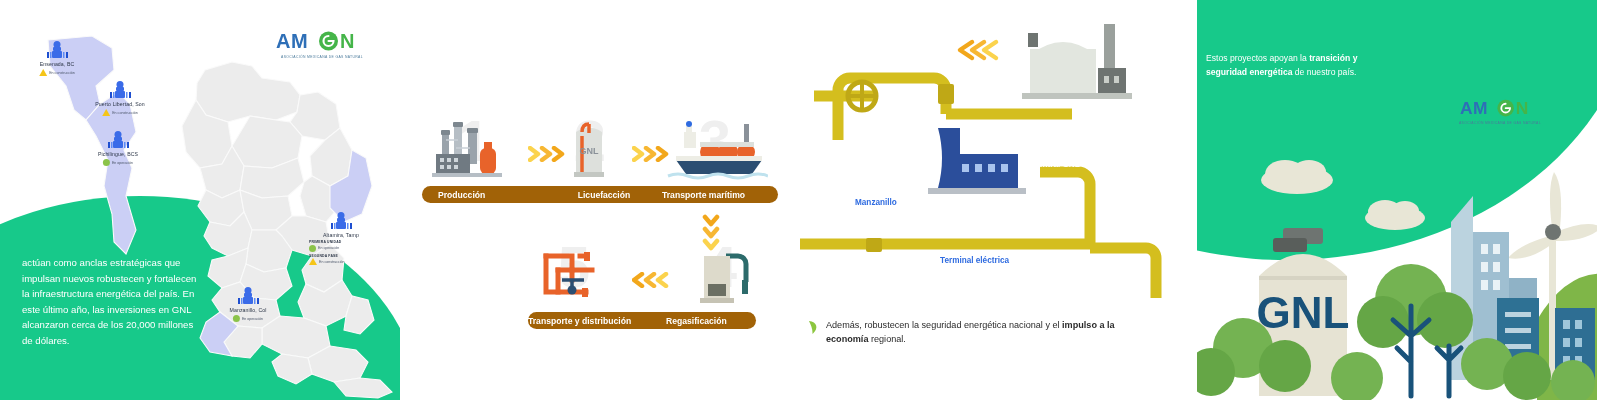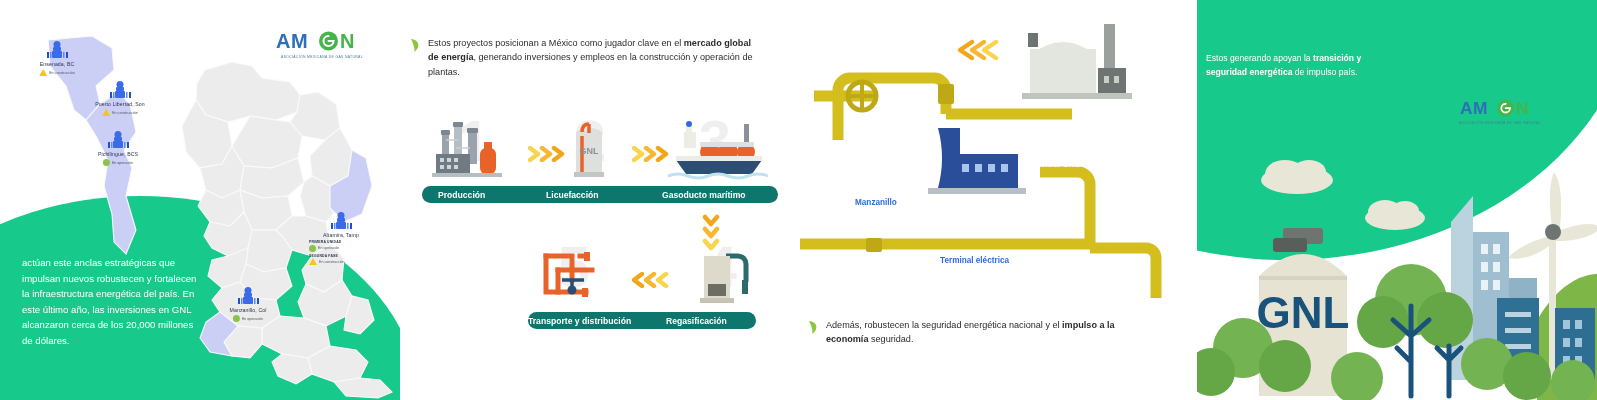--- a/index.html
+++ b/index.html
@@ -63,21 +63,21 @@
 
   .steprow { position: absolute; }
   .step { position: absolute; text-align: center; }
   .step .watermark {
     position: absolute; left: 50%; top: -6px; transform: translateX(-50%);
     font-size: 58px; font-weight: bold; color: #EFEFEF; line-height: 1; z-index: 0;
     font-family: "Liberation Sans", sans-serif;
   }
   .step .art { position: relative; z-index: 1; height: 64px; }
   .bar {
-    position: absolute; height: 17px; border-radius: 9px; background: #0f766e;
+    position: absolute; height: 17px; border-radius: 9px; background: #a16207;
     display: flex; align-items: center;
   }
   .bar span { color: #fff; font-size: 8.6px; font-weight: bold; }
   .chev { position: absolute; display: flex; z-index: 2; }
 
   
   #panel-pipe { position: absolute; left: 800px; top: 0; width: 400px; height: 400px; }
   .pipelabel { position: absolute; font-size: 8.2px; font-weight: bold; color: #2F6BE0; white-space: nowrap; }
   .pipelabel.ongreen { color: #ffffff; }
 
@@ -236,35 +236,27 @@
         <div class="st-sub">SEGUNDA FASE</div>
         <div style="display:flex; align-items:center; gap:2px; margin-top:0.5px;">
           <span class="tri-con"></span>
           <span class="st-text">En construcción</span>
         </div>
       </div>
     </div>
 
     <div class="callout" style="left:18px; top:250px;">
       <div class="body">
-        <span>actúan este </span><b>anclas estratégicas</b><span> que impulsan nuevos robustecen y fortalecen la infraestructura energética del país.  En este último año, las inversiones en GNL alcanzaron cerca de los </span><b>20,000 millones de dólares.</b>
+        <span>actúan como </span><b>anclas estratégicas</b><span> que impulsan nuevos robustecen y fortalecen la infraestructura energética del país.  En este último año, las inversiones en GNL alcanzaron cerca de los </span><b>20,000 millones de dólares.</b>
       </div>
     </div>
   </div>
 
   <div id="panel-process">
 
-    <div class="lead" style="left:10px; top:36px; width:350px;">
-      <svg class="leaf" viewBox="0 0 12 16">
-        <path d="M1 1 C10 2 12 9 5 15 C5 9 3 5 1 1 Z" fill="#8CC63F"></path>
-      </svg>
-      <p>
-        <span>Estos proyectos posicionan a México como jugador clave en el </span><b>mercado global de energía</b><span>, generando inversiones y empleos en la construcción y operación de plantas.</span>
-      </p>
-    </div>
 
     <div class="steprow" style="left:0; top:118px; width:400px; height:90px;">
 
       <div class="step" style="left:26px; top:0; width:96px;">
         <div class="watermark">1</div>
         <svg class="art" viewBox="0 0 96 64">
           <rect x="16" y="16" width="7" height="30" fill="#9AA3AB"></rect>
             <rect x="15" y="12" width="9" height="5" rx="1" fill="#7D878F"></rect>
           <rect x="28" y="8" width="8" height="38" fill="#B6BEC5"></rect>
             <rect x="27" y="4" width="10" height="5" rx="1" fill="#7D878F"></rect>
@@ -329,22 +321,22 @@
             </g>
           <rect x="38" y="24" width="54" height="5" fill="#DDE0DC"></rect>
           <path d="M14 42 h86 l-10 14 H24 Z" fill="#2B4E72"></path>
           <rect x="14" y="38" width="86" height="5" fill="#EDEDE5"></rect>
           <path d="M6 58 q10 -4 20 0 q10 4 20 0 q10 -4 20 0 q10 4 20 0 q10 -4 20 0" stroke="#BFE2EE" stroke-width="3" fill="none"></path>
         </svg>
       </div>
 
       <div class="bar" style="left:22px; top:68px; width:356px; padding-left:16px;">
         <span style="width:108px;">Producción</span>
-        <span style="width:116px;">Licuefacción</span>
-        <span>Gasoducto marítimo</span>
+        <span style="width:116px;text-align:center;">Licuefacción</span>
+        <span>Transporte marítimo</span>
       </div>
     </div>
 
     <div style="position:absolute; left:302px; top:214px;">
       <svg width="18" height="40" viewBox="0 0 18 40">
         <path d="M3 3 L9 10 L15 3" stroke="#F2A71B" stroke-width="4.5" fill="none" stroke-linecap="round" stroke-linejoin="round"></path>
         <path d="M3 15 L9 22 L15 15" stroke="#F7B733" stroke-width="4.5" fill="none" stroke-linecap="round" stroke-linejoin="round"></path>
         <path d="M3 27 L9 34 L15 27" stroke="#FBD34D" stroke-width="4.5" fill="none" stroke-linecap="round" stroke-linejoin="round"></path>
       </svg>
     </div>
@@ -447,34 +439,34 @@
 
     <div class="pipelabel" style="left:55px; top:198px;">Manzanillo</div>
     <div class="pipelabel" style="left:140px; top:256px;">Terminal eléctrica</div>
     <div class="pipelabel ongreen" style="left:232px; top:160px;">Central GNL</div>
 
     <div class="lead" style="left:8px; top:318px; width:340px;">
       <svg class="leaf" viewBox="0 0 12 16">
         <path d="M1 1 C10 2 12 9 5 15 C5 9 3 5 1 1 Z" fill="#8CC63F"></path>
       </svg>
       <p>
-        <span>Además, robustecen la seguridad energética nacional y el </span><b>impulso a la economía</b><span> seguridad.</span>
+        <span>Además, robustecen la seguridad energética nacional y el </span><b>impulso a la economía</b><span> regional.</span>
       </p>
     </div>
   </div>
 
   <div id="panel-city">
     <div class="green-blob-right"></div>
 
     <div class="rtext" style="left:-9px; top:52px; width:210px;">
       <svg class="leaf" viewBox="0 0 12 16">
         <path d="M1 1 C10 2 12 9 5 15 C5 9 3 5 1 1 Z" fill="#C8DC46"></path>
       </svg>
       <p>
-        <span>Estos generando apoyan la </span><b>transición y seguridad energética</b><span> de impulso país.</span>
+        <span>Estos proyectos apoyan la </span><b>transición y seguridad energética</b><span> de nuestro país.</span>
       </p>
     </div>
 
     <div class="amgn" style="left:262px; top:98px; z-index:6;">
       <svg width="80" height="22" viewBox="0 0 184 48">
         <text x="0" y="36" font-family="Liberation Sans, sans-serif" font-size="40" font-weight="bold" fill="#2E6FB7">A</text>
         <text x="30" y="36" font-family="Liberation Sans, sans-serif" font-size="40" font-weight="bold" fill="#2E6FB7">M</text>
         <circle cx="105" cy="22" r="19" fill="#45B549"></circle>
         <path d="M105 12 a10 10 0 1 0 10 10 h-10" fill="none" stroke="#ffffff" stroke-width="4.2" stroke-linecap="round"></path>
         <text x="128" y="36" font-family="Liberation Sans, sans-serif" font-size="40" font-weight="bold" fill="#45B549">N</text>

